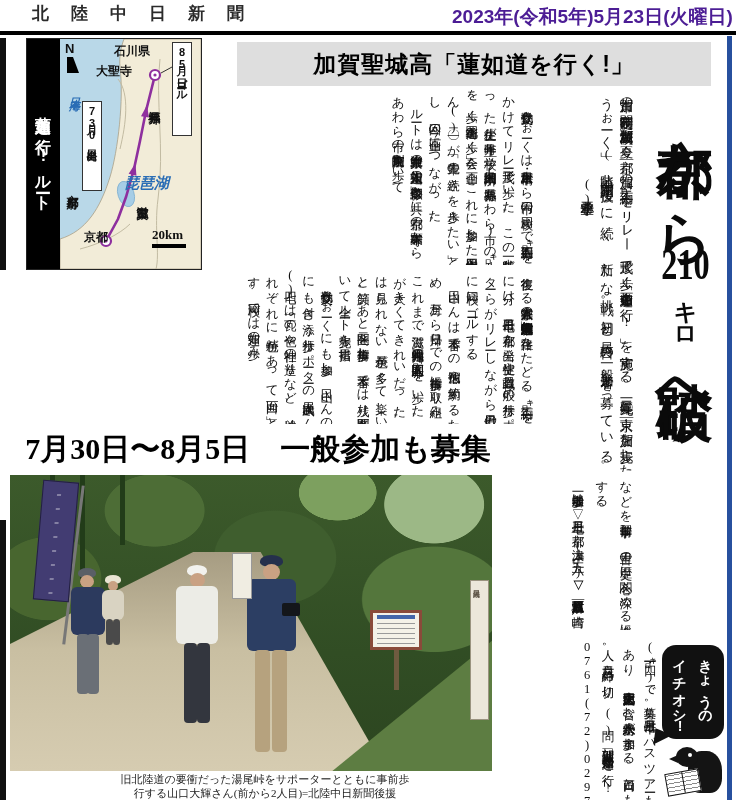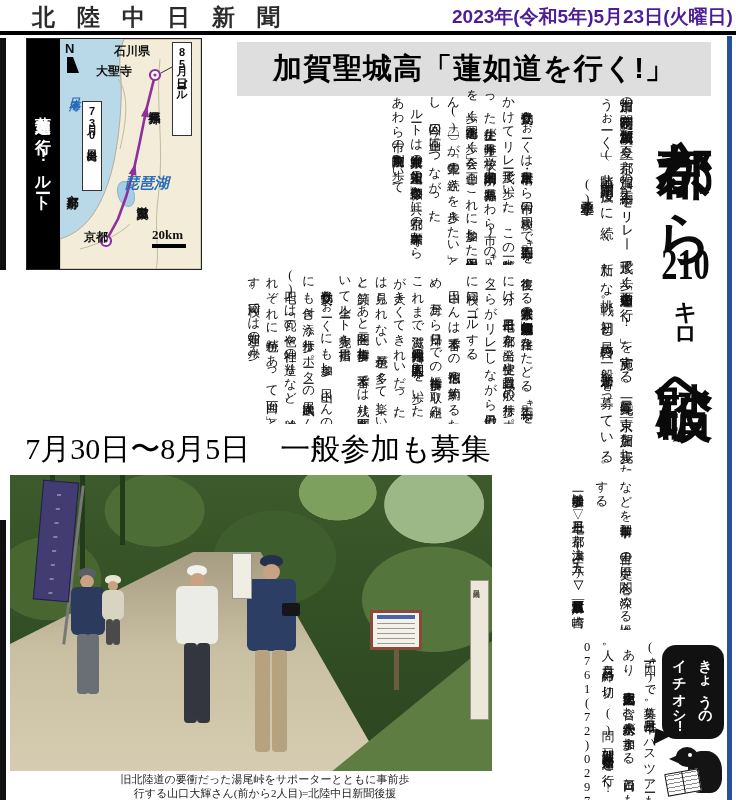--- a/index.html
+++ b/index.html
@@ -1,20 +1,20 @@
 <!DOCTYPE html>
 <html><head>
 <meta charset="utf-8">
 <style>
   html,body{margin:0;padding:0;background:#fff;}
   body{width:736px;height:800px;font-family:"Liberation Serif",serif;color:#111;overflow:hidden;}
   .page{position:relative;width:736px;height:800px;background:#fff;overflow:hidden;}
 
   
-  .masthead-title{position:absolute;left:32px;top:2px;font-size:23px;font-weight:bold;letter-spacing:22px;color:#2b2b2b;white-space:nowrap;}
+  .masthead-title{position:absolute;left:32px;top:2px;font-size:17px;font-weight:bold;letter-spacing:22px;color:#2b2b2b;white-space:nowrap;}
   .masthead-date{position:absolute;left:452px;top:4px;font-size:19px;font-weight:bold;font-family:"Liberation Sans",sans-serif;color:#4c1d95;white-space:nowrap;}
   .top-rule{position:absolute;left:0;top:31px;width:736px;height:4px;background:#000;}
   .right-rule{position:absolute;left:727px;top:36px;width:5px;height:764px;background:#27509e;}
   .left-rule1{position:absolute;left:0;top:38px;width:6px;height:232px;background:#101010;}
   .left-rule2{position:absolute;left:0;top:520px;width:6px;height:280px;background:#101010;}
 
   
   .map-box{position:absolute;left:26px;top:38px;width:176px;height:232px;border:1px solid #222;box-sizing:border-box;display:flex;background:#fff;}
   .map-title{width:33px;background:#000;color:#fff;writing-mode:vertical-rl;text-orientation:upright;font-family:"Liberation Sans",sans-serif;font-weight:bold;font-size:16px;line-height:33px;text-align:center;letter-spacing:1px;}
   .map-canvas{position:relative;flex:1;background:#b9d8e8;overflow:hidden;}
@@ -23,38 +23,38 @@
   .vlab{writing-mode:vertical-rl;text-orientation:upright;letter-spacing:1px;}
   .water{color:#2a6db5;font-style:italic;font-weight:bold;}
   .map-flag{position:absolute;background:#fff;border:1px solid #333;writing-mode:vertical-rl;text-orientation:upright;font-family:"Liberation Sans",sans-serif;font-weight:bold;font-size:11px;padding:3px 2px;line-height:14px;}
   .compass{position:absolute;left:5px;top:2px;font-family:"Liberation Sans",sans-serif;font-weight:bold;font-size:13px;color:#111;}
   .compass-arrow{position:absolute;left:7px;top:18px;width:0;height:0;border-left:6px solid #000;border-right:6px solid transparent;border-bottom:16px solid #000;transform:rotate(0deg);border-bottom-color:#000;}
   .compass-arrow:after{content:"";position:absolute;left:-6px;top:0;}
   .scale-label{position:absolute;font-family:"Liberation Serif",serif;font-weight:bold;font-size:13px;}
   .scale-bar{position:absolute;width:34px;height:4px;background:#000;}
 
   
-  .headline-band{position:absolute;left:237px;top:42px;width:474px;height:54px;background:#dedede;display:flex;align-items:center;justify-content:center;font-family:"Liberation Sans",sans-serif;font-weight:bold;font-size:29px;letter-spacing:1px;color:#000;white-space:nowrap;}
+  .headline-band{position:absolute;left:237px;top:42px;width:474px;height:44px;background:#dedede;display:flex;align-items:center;justify-content:center;font-family:"Liberation Sans",sans-serif;font-weight:bold;font-size:23px;letter-spacing:1px;color:#000;white-space:nowrap;}
   .main-headline{position:absolute;left:642px;top:94px;width:86px;height:556px;writing-mode:vertical-rl;text-orientation:upright;font-weight:bold;font-size:56px;line-height:86px;letter-spacing:5px;color:#0a0a0a;text-align:start;}
   .tcy{text-combine-upright:all;font-size:44px;letter-spacing:0;}
   .unit-small{font-size:23px;letter-spacing:0;}
 
   
   .vblock{position:absolute;writing-mode:vertical-rl;text-orientation:upright;text-align:justify;overflow:hidden;color:#101010;}
   .lead{left:538px;top:88px;width:98px;height:384px;font-size:13.5px;line-height:19.6px;}
   .sig{margin-inline-start:88px;}
   .vblock p{margin:0;padding:0;}
   .ind{text-indent:13px;}
   .band1{left:204px;top:88px;width:332px;height:177px;font-size:12.5px;line-height:18.4px;}
   .band2{left:8px;top:268px;width:528px;height:156px;font-size:12.5px;line-height:18.2px;}
   .bandA{left:488px;top:472px;width:150px;height:158px;font-size:12.5px;line-height:24px;}
   .bandB{left:488px;top:640px;width:172px;height:160px;font-size:12.5px;line-height:21px;}
 
   
-  .subheadline{position:absolute;left:30px;top:428px;width:456px;height:42px;display:flex;align-items:center;justify-content:center;font-weight:normal;font-size:30px;white-space:nowrap;color:#000;}
+  .subheadline{position:absolute;left:30px;top:428px;width:456px;height:42px;display:flex;align-items:center;justify-content:center;font-weight:bold;font-size:30px;white-space:nowrap;color:#000;}
 
   
   .photo{position:absolute;left:10px;top:475px;width:482px;height:296px;overflow:hidden;background:
     radial-gradient(90px 70px at 88% 10%, #9cb886 0 55%, rgba(0,0,0,0) 56%),
     radial-gradient(70px 50px at 68% 6%, #7da05f 0 55%, rgba(0,0,0,0) 56%),
     radial-gradient(90px 65px at 30% 12%, #4d6d36 0 55%, rgba(0,0,0,0) 56%),
     radial-gradient(110px 85px at 55% 28%, #3f5e2e 0 55%, rgba(0,0,0,0) 56%),
     radial-gradient(95px 75px at 8% 35%, #48662f 0 55%, rgba(0,0,0,0) 56%),
     radial-gradient(130px 95px at 88% 42%, #54763c 0 55%, rgba(0,0,0,0) 56%),
     linear-gradient(#3c5a2b,#314d24 60%,#2c4520);}

